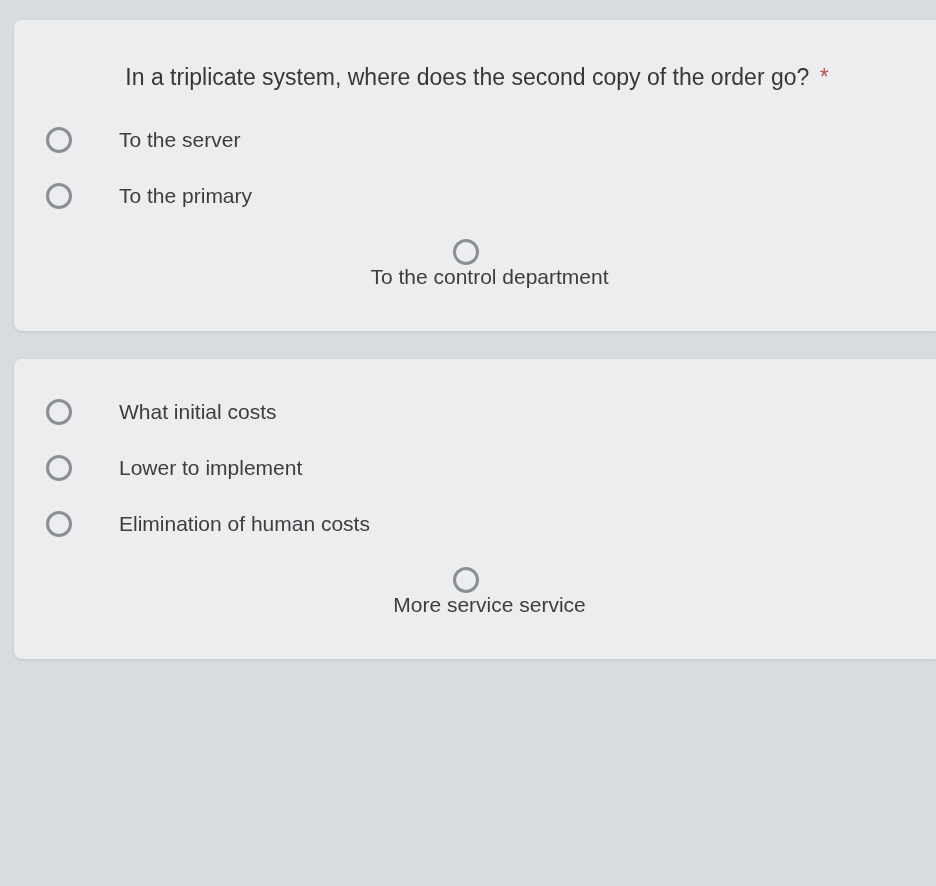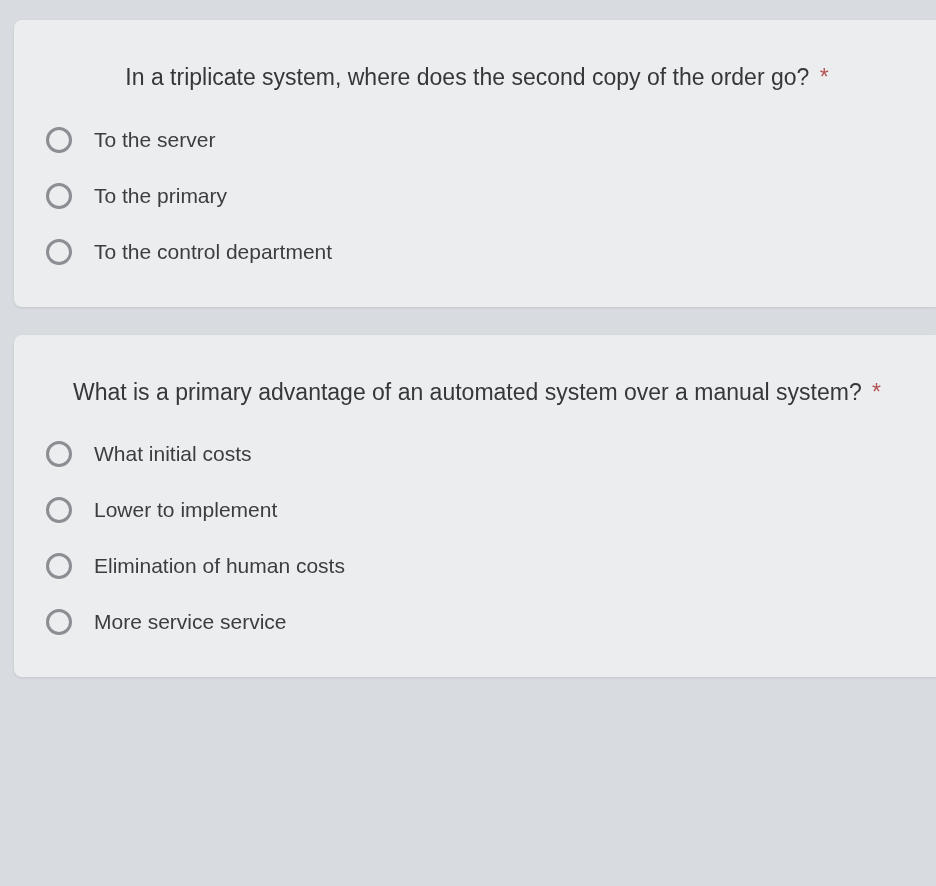--- a/index.html
+++ b/index.html
@@ -35,32 +35,34 @@
       margin-left: 4px;
     }
     .option-row {
       display: flex;
       align-items: center;
       margin-bottom: 30px;
       cursor: pointer;
     }
     .option-row:last-child {
       margin-bottom: 0;
+      flex-direction: column;
     }
     .radio-circle {
       width: 26px;
       height: 26px;
       border: 3px solid #8b8e92;
       border-radius: 50%;
       flex-shrink: 0;
       margin-right: 22px;
     }
     .option-label {
       font-size: 21px;
       color: #3b3d3f;
+      margin-left: 25px;
     }
   </style>
 </head>
 <body>
 
 <div class="question-card">
   <div class="question-text">
     <span>In a triplicate system, where does the second copy of the order go?</span>
     <span class="required-asterisk">*</span>
   </div>
@@ -72,24 +74,20 @@
     <div class="radio-circle"></div>
     <div class="option-label">To the primary</div>
   </div>
   <div class="option-row">
     <div class="radio-circle"></div>
     <div class="option-label">To the control department</div>
   </div>
 </div>
 
 <div class="question-card">
-  <div class="question-text">
-    <span>What is a primary advantage of an automated system over a manual system?</span>
-    <span class="required-asterisk">*</span>
-  </div>
   <div class="option-row">
     <div class="radio-circle"></div>
     <div class="option-label">What initial costs</div>
   </div>
   <div class="option-row">
     <div class="radio-circle"></div>
     <div class="option-label">Lower to implement</div>
   </div>
   <div class="option-row">
     <div class="radio-circle"></div>

